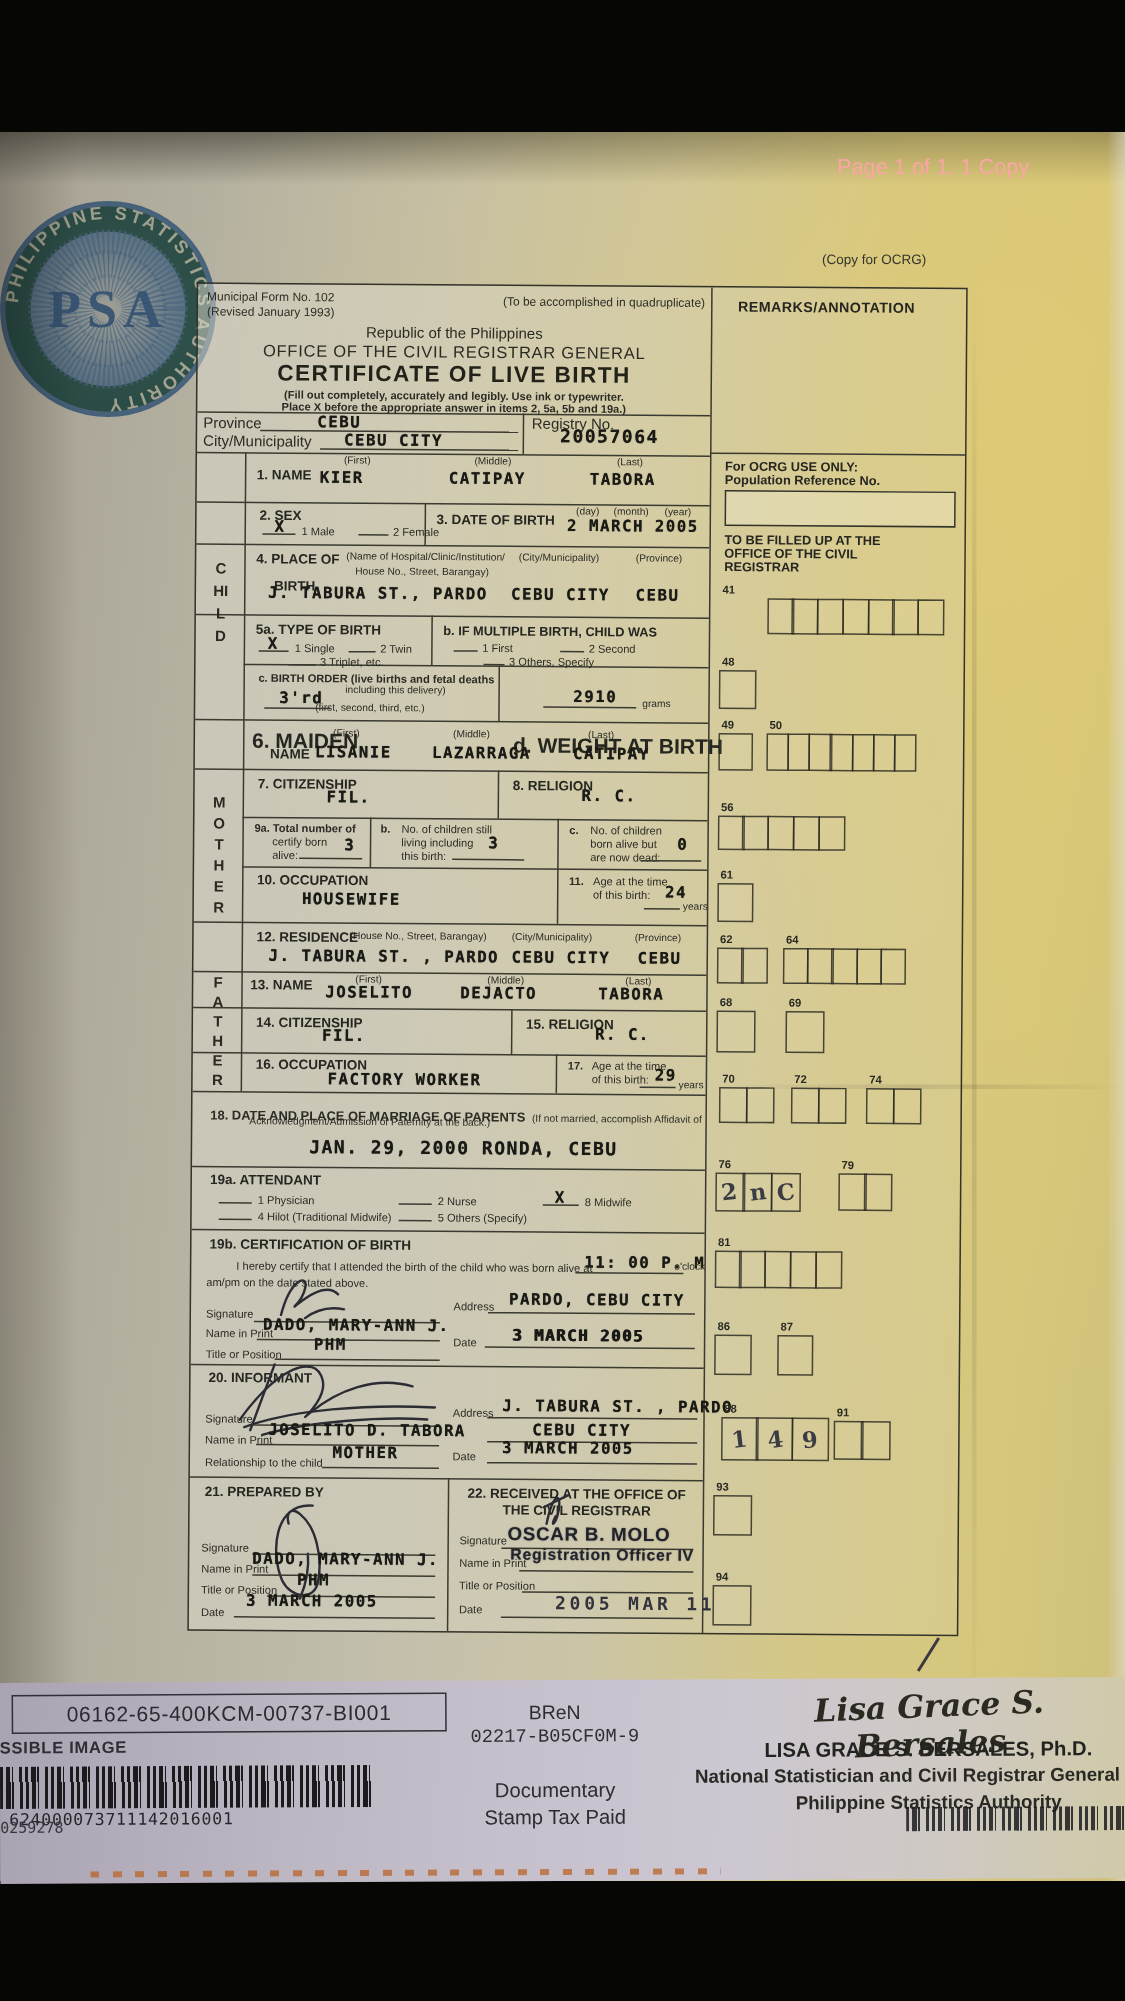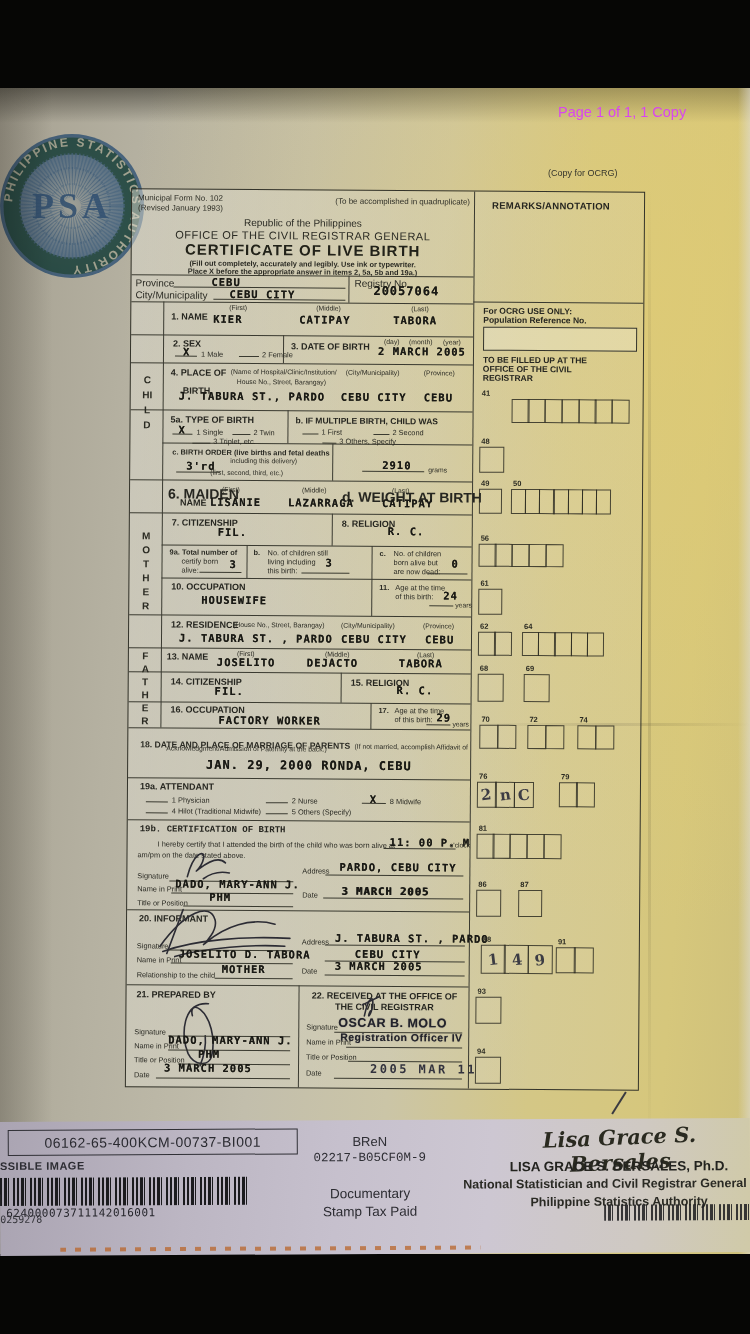--- a/index.html
+++ b/index.html
@@ -56,21 +56,21 @@
 </head>
 <body>
 
 <div id="stage">
   <div id="paper">
     <div class="edge"></div>
     <div class="crease1"></div>
     <div class="crease2"></div>
   </div>
 
-  <div class="abs" style="left:558px;top:104px;font-size:14.5px;color:#d946ef;">Page 1 of 1, 1 Copy</div>
+  <div class="abs" style="left:558px;top:104px;font-size:14.5px;color:#fca5a5;">Page 1 of 1, 1 Copy</div>
   <div class="abs" style="left:548px;top:168px;font-size:9px;color:#35352c;">(Copy for OCRG)</div>
 
   <svg class="abs" style="left:-16px;top:118px;mix-blend-mode:multiply;opacity:.92;" width="176" height="176" viewBox="0 0 176 176">
     <defs>
       <radialGradient id="g1">
           <stop offset="0%" stop-color="#e9eff7"></stop>
           <stop offset="55%" stop-color="#88abd8"></stop>
           <stop offset="100%" stop-color="#4d7fbe"></stop>
         </radialGradient>
       <path id="tp" d="M 88 88 m -60 0 a 60 60 0 1 1 120 0 a 60 60 0 1 1 -120 0"></path>
@@ -284,21 +284,21 @@
     <div class="abs uline" style="left:138px;top:612px;width:22px;"></div>
     <div class="abs sm" style="left:164px;top:606px;">2  Nurse</div>
     <div class="abs tw" style="left:242px;top:602px;">X</div>
     <div class="abs uline" style="left:234px;top:612px;width:24px;"></div>
     <div class="abs sm" style="left:262px;top:606px;">8  Midwife</div>
     <div class="abs uline" style="left:18px;top:623px;width:22px;"></div>
     <div class="abs sm" style="left:44px;top:617px;">4  Hilot (Traditional Midwife)</div>
     <div class="abs uline" style="left:138px;top:623px;width:22px;"></div>
     <div class="abs sm" style="left:164px;top:617px;">5  Others (Specify)</div>
 
-    <div class="abs lblb" style="left:12px;top:635px;font-size:9px;font-family:Liberation Mono, monospace;">19b. CERTIFICATION OF BIRTH</div>
+    <div class="abs lblb" style="left:12px;top:635px;font-size:9px;">19b. CERTIFICATION OF BIRTH</div>
     <div class="abs sm" style="left:30px;top:650px;">I hereby certify that I attended the birth of the child who was born alive at</div>
     <div class="abs tw" style="left:262px;top:645px;">11: 00 P. M</div>
     <div class="abs uline" style="left:256px;top:657px;width:72px;"></div>
     <div class="abs tiny" style="left:322px;top:650px;">o'clock</div>
     <div class="abs sm" style="left:10px;top:661px;">am/pm on the date stated above.</div>
     <svg class="abs sig" style="left:52px;top:655px;" width="62" height="42" viewBox="0 0 62 42">
       <path d="M8,32 C14,8 26,4 24,14 C22,24 12,30 20,24 C30,16 40,12 46,18 M24,34 C32,28 40,26 50,28"></path>
     </svg>
     <div class="abs sm" style="left:10px;top:682px;">Signature</div>
     <div class="abs uline" style="left:42px;top:691px;width:124px;"></div>

